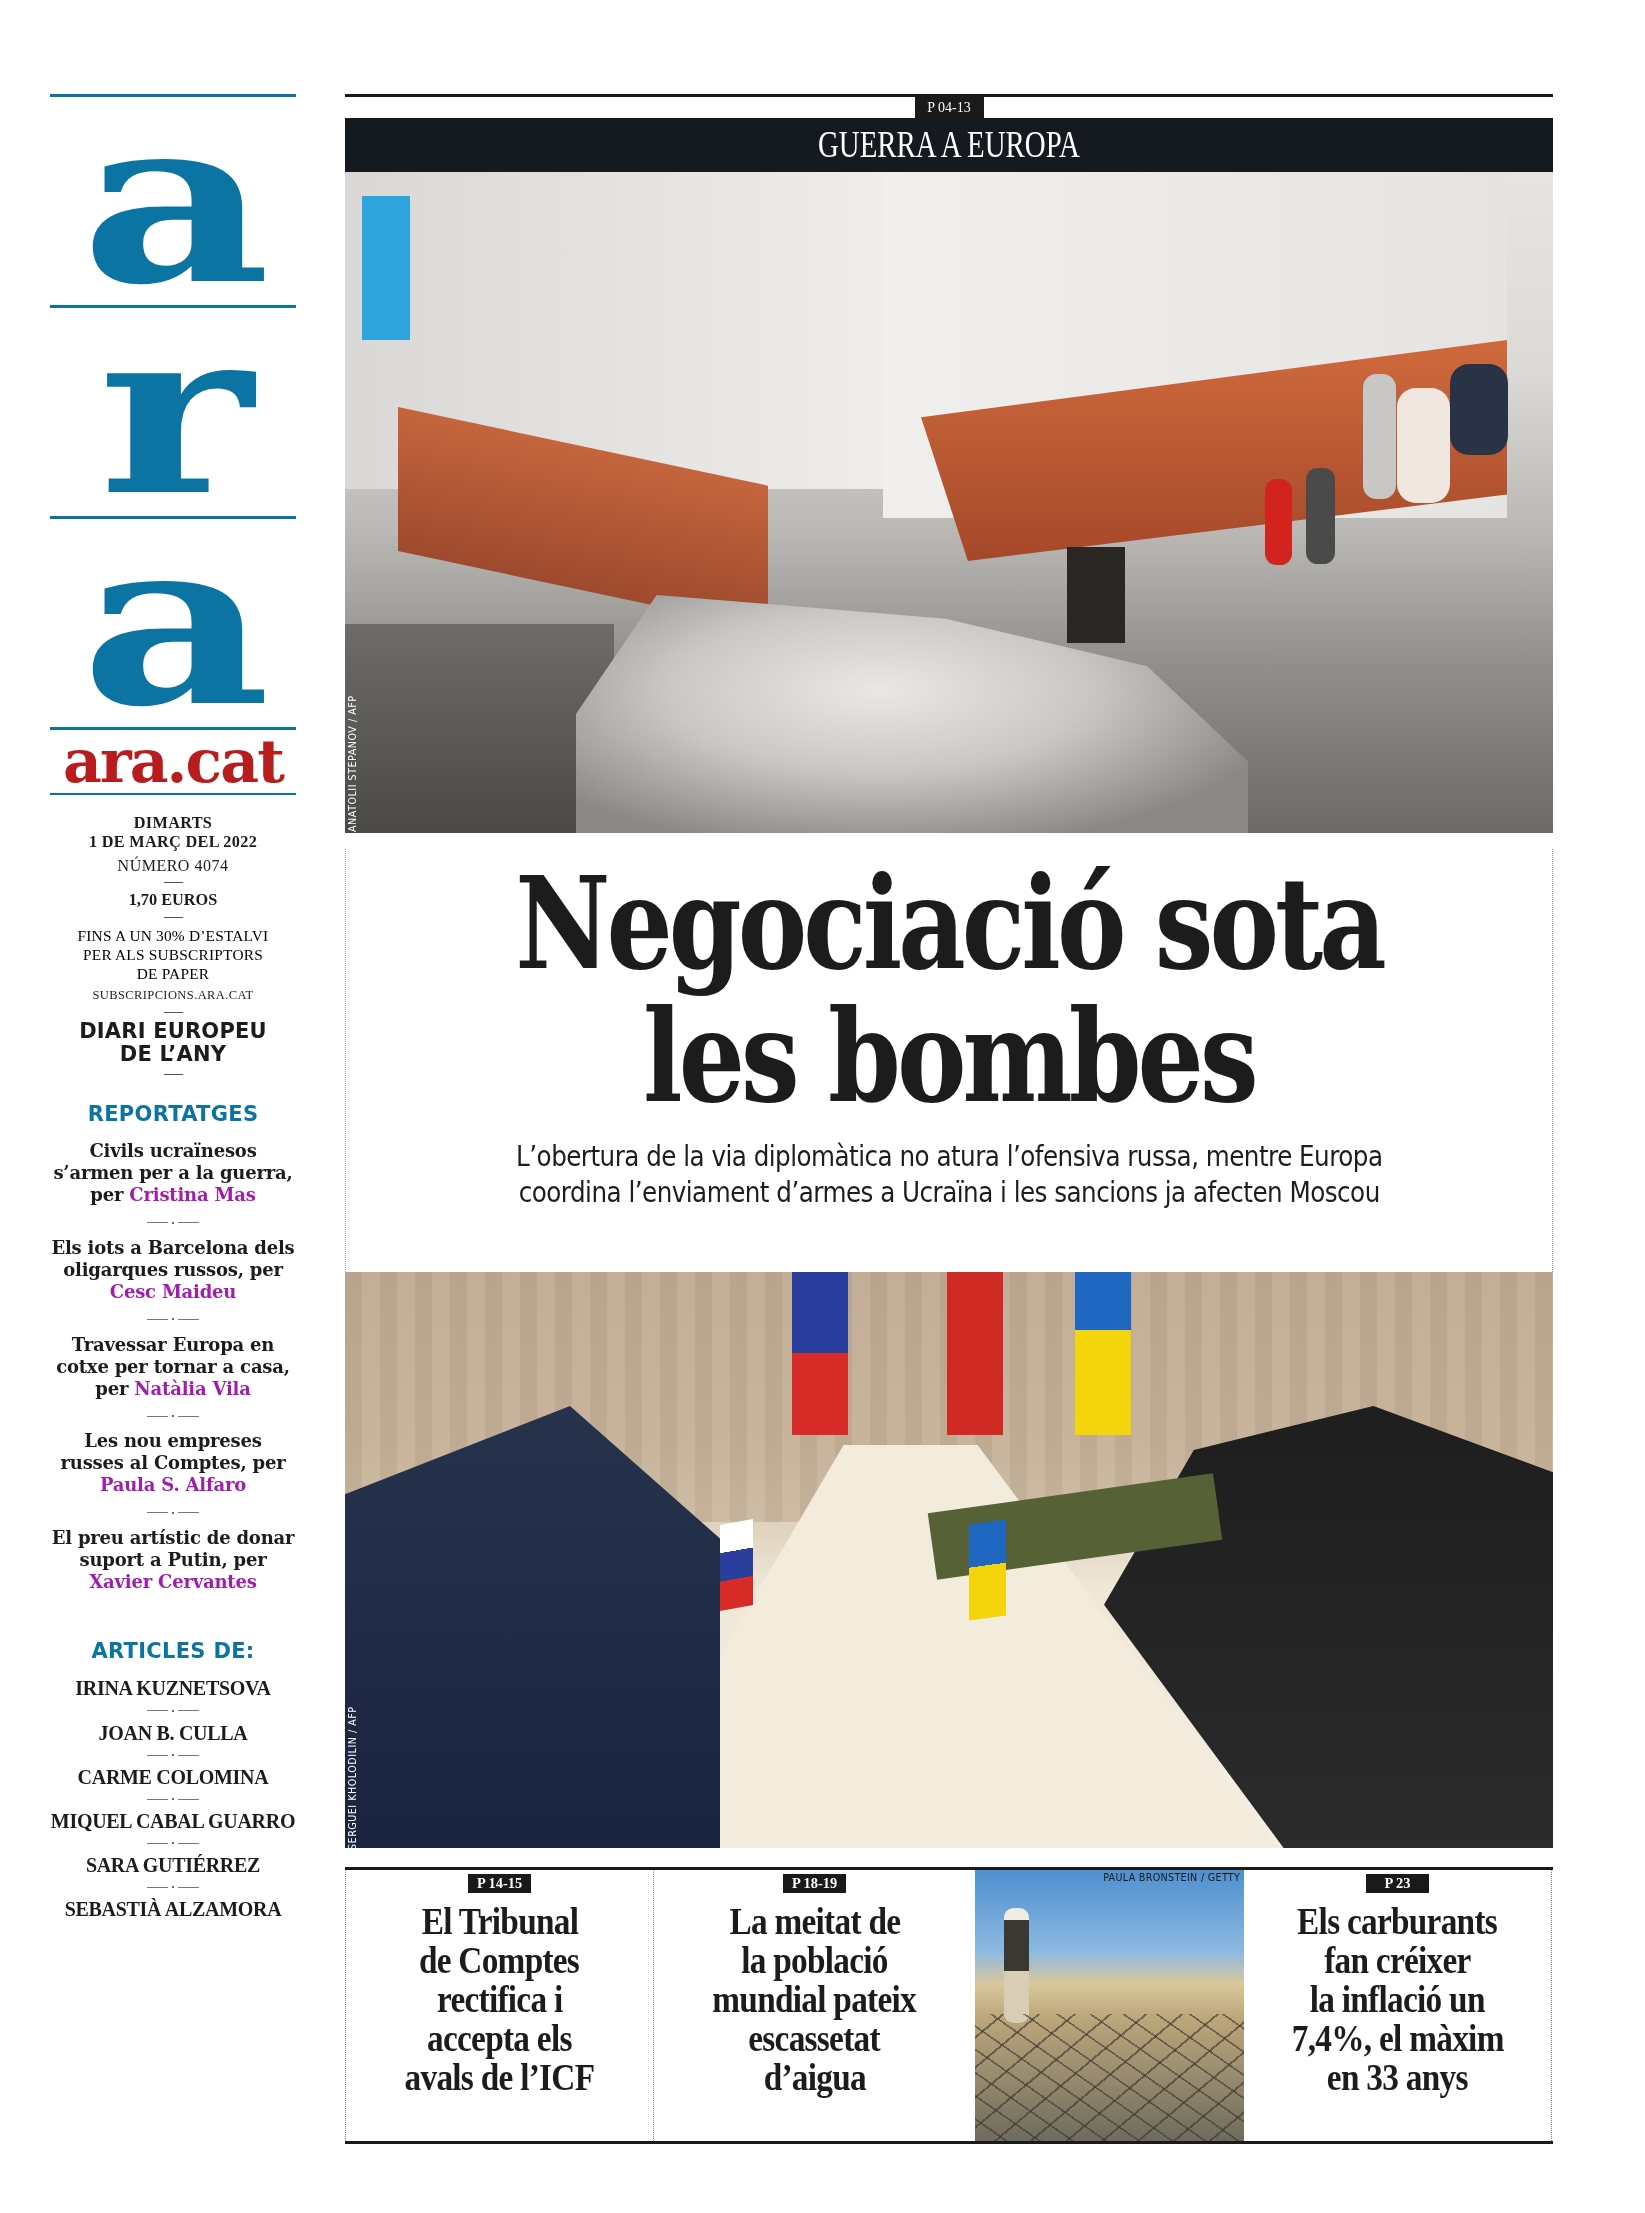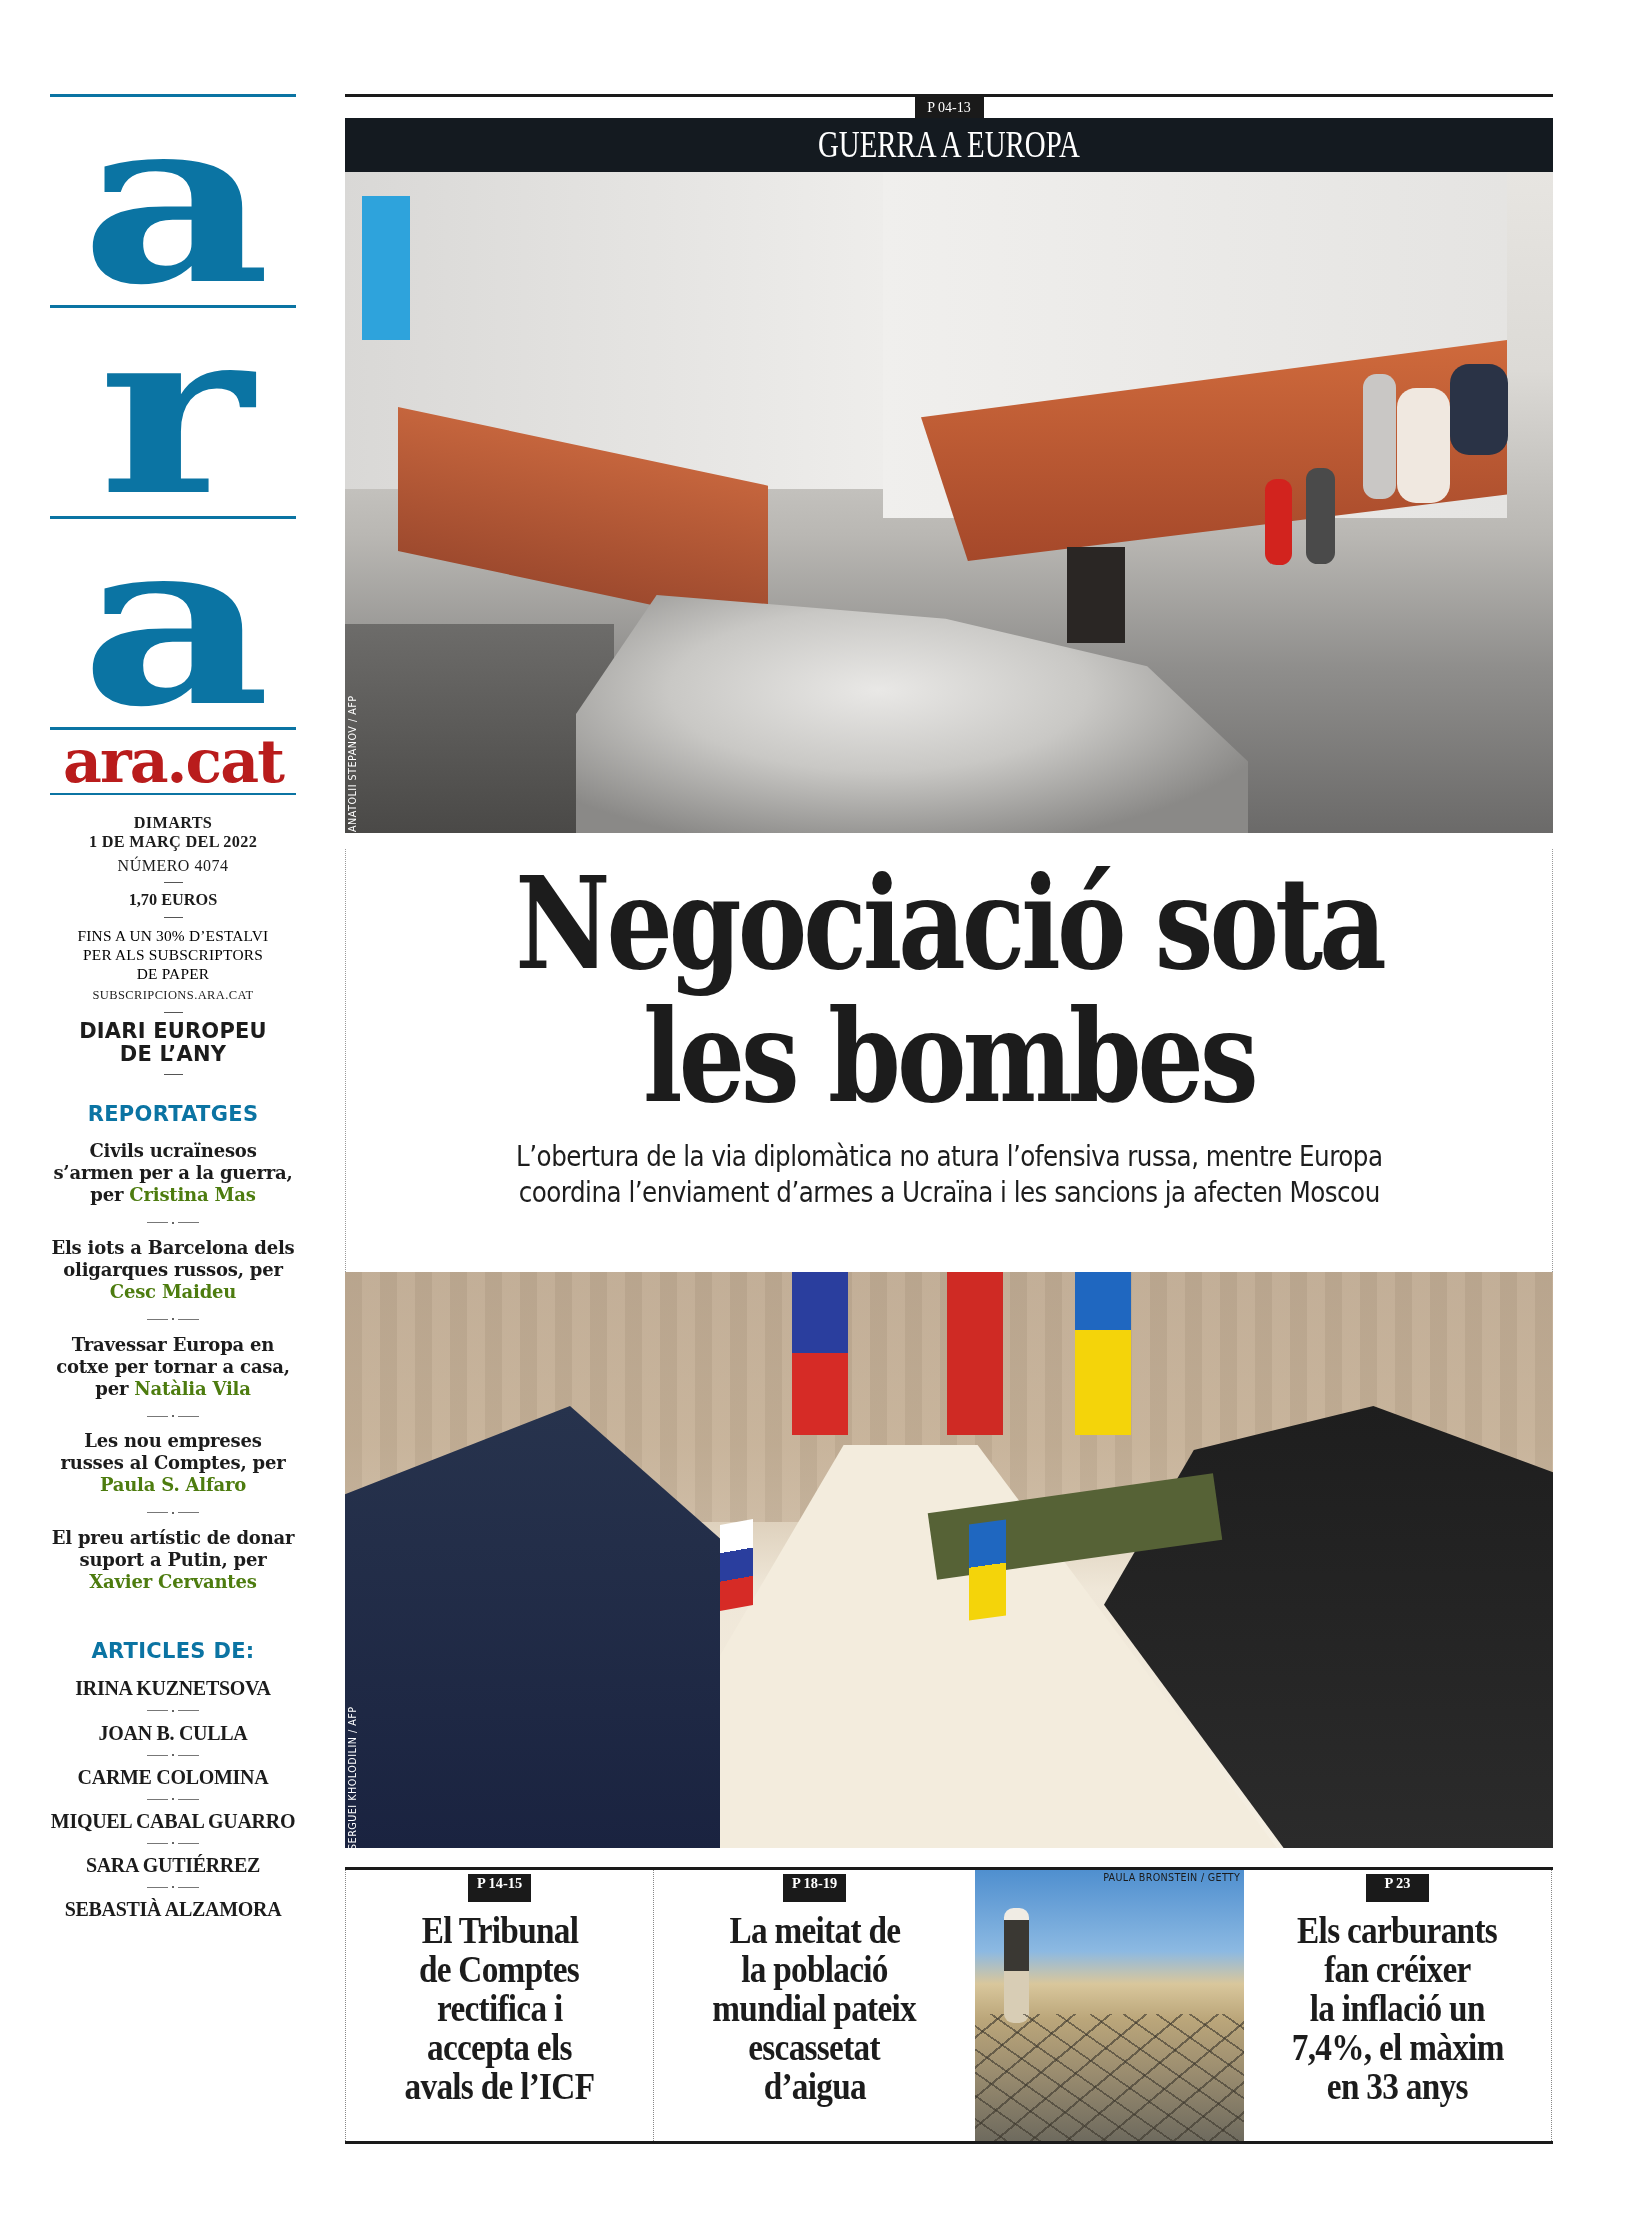--- a/index.html
+++ b/index.html
@@ -15,21 +15,21 @@
   .meta .day, .meta .date { font-weight:bold; font-size:16.3px; line-height:19px; letter-spacing:0.3px; }
   .meta .num { font-size:16px; line-height:17.3px; letter-spacing:0.5px; margin-top:6px; }
   .dash { width:19px; height:1px; background:#555; margin:7.7px auto; }
   .meta .price { font-weight:bold; font-size:16.3px; line-height:19px; }
   .promo { color:#000000; font-weight:normal; font-size:15.4px; line-height:19px; letter-spacing:0.2px; }
   .promo-url { font-size:12.5px; line-height:17.3px; letter-spacing:0.4px; margin-top:3.8px; }
   .award { font-family:"DejaVu Sans", sans-serif; font-weight:bold; font-size:21px; line-height:23px; letter-spacing:0.2px; margin-top:3.8px; }
 
   .section-title { font-family:"DejaVu Sans", sans-serif; font-weight:bold; color:#0b74a3; font-size:21px; line-height:25px; margin-top:27px; margin-bottom:13.4px; letter-spacing:0.3px; }
   .report { font-family:"DejaVu Serif", serif; font-weight:bold; font-size:18px; line-height:22px; letter-spacing:-0.2px; }
-  .report .author { color:#4d7c0f;margin-top:24px; }
+  .report .author { color:#a21caf;margin-top:24px; }
   .sep { display:flex; justify-content:center; align-items:center; gap:3.8px; margin:15.4px auto 13.4px; }
   .sep i { display:block; width:21px; height:1px; background:#777; }
   .sep b { display:block; width:1.9px; height:1.9px; background:#333; border-radius:50%; }
   .columnist { font-family:"Liberation Serif", serif; font-weight:bold; font-size:20px; line-height:23px; letter-spacing:-0.3px; }
   .sep.small { margin:9.6px auto 9.6px; }
 
   
   .main { position:absolute; left:345px; top:94px; width:1208px; }
   .top-rule { height:2.9px; background:#1a1a1a; width:100%; }
   .page-tag { display:block; margin:0 auto; width:69px; height:21px; background:#1a1a1a; color:#fff; font-family:"Liberation Serif", serif; font-size:14px; line-height:21px; text-align:center; }
@@ -72,21 +72,21 @@
   .p2-table { position:absolute; left:144px; top:173px; width:788px; height:403px; background:#f3ecdd; clip-path:polygon(45% 0,62% 0,100% 100%,15% 100%); }
   .p2-left-people { position:absolute; left:0; top:134px; width:375px; height:442px; background:linear-gradient(180deg,#27334d,#1a2340); clip-path:polygon(0 20%,60% 0,100% 30%,100% 100%,0 100%); }
   .p2-right-people { position:absolute; left:759px; top:134px; width:449px; height:442px; background:linear-gradient(180deg,#1e1e1e,#2b2b2b); clip-path:polygon(20% 10%,60% 0,100% 15%,100% 100%,40% 100%,0 45%); }
   .p2-green { position:absolute; left:586px; top:221px; width:288px; height:67px; background:#566236; transform:rotate(-8deg); }
   .mini-flag-ru { position:absolute; left:375px; top:250px; width:33px; height:86px; background:linear-gradient(180deg,#fff 0 33%,#2a3e9e 33% 66%,#d62b26 66% 100%); transform:skewY(-10deg); }
   .mini-flag-ua { position:absolute; left:624px; top:250px; width:37px; height:96px; background:linear-gradient(180deg,#1f67c0 0 45%,#f4d40a 45% 100%); transform:skewY(-8deg); }
 
   .gap { height:19px; }
   .bottom-row { position:relative; border-top:3.8px solid #1a1a1a; border-bottom:3.8px solid #1a1a1a; height:271px; display:flex; }
   .brief { position:relative; text-align:center; box-sizing:border-box; }
-  .brief .page-tag { margin-top:3.8px; width:63px; height:28px; line-height:19px; font-weight:bold; font-size:14.4px; }
+  .brief .page-tag { margin-top:3.8px; width:63px; height:19px; line-height:19px; font-weight:bold; font-size:14.4px; }
   .brief-head { font-family:"Liberation Serif", serif; font-weight:bold; font-size:37px; line-height:39px; letter-spacing:-0.8px; margin-top:9.6px; }
   .brief-head span { display:inline-block; transform:scaleX(0.9); }
   .b1 { width:309px; border-left:1px dotted #888; border-right:1px dotted #888; }
   .b2 { width:321px; }
   .b-photo { width:269px; height:271px; margin-left:0; background:linear-gradient(180deg,#4f8fcf 0%,#8cb9e2 30%,#d9c79c 42%,#bba67a 55%,#9a8c6f 75%,#6e6a5e 100%); position:relative; overflow:hidden; }
   .b-photo .credit2 { position:absolute; right:3.8px; top:1.9px; font-family:"DejaVu Sans", sans-serif; font-size:9.6px; color:#1a1a1a; letter-spacing:0.3px; }
   .b-photo .man { position:absolute; left:29px; top:38px; width:25px; height:115px; background:linear-gradient(180deg,#f0ece4 0 10%,#3a3833 10% 55%,#d8cdb5 55%); border-radius:9.6px; }
   .b-photo .cracks { position:absolute; left:0; top:144px; width:100%; height:127px; background:repeating-linear-gradient(35deg,transparent 0 17.3px,rgba(60,55,45,0.6) 17.3px 19px),repeating-linear-gradient(-40deg,transparent 0 21px,rgba(60,55,45,0.6) 21px 23px); }
   .b4 { width:308px; border-right:1px dotted #888; }
 </style>

